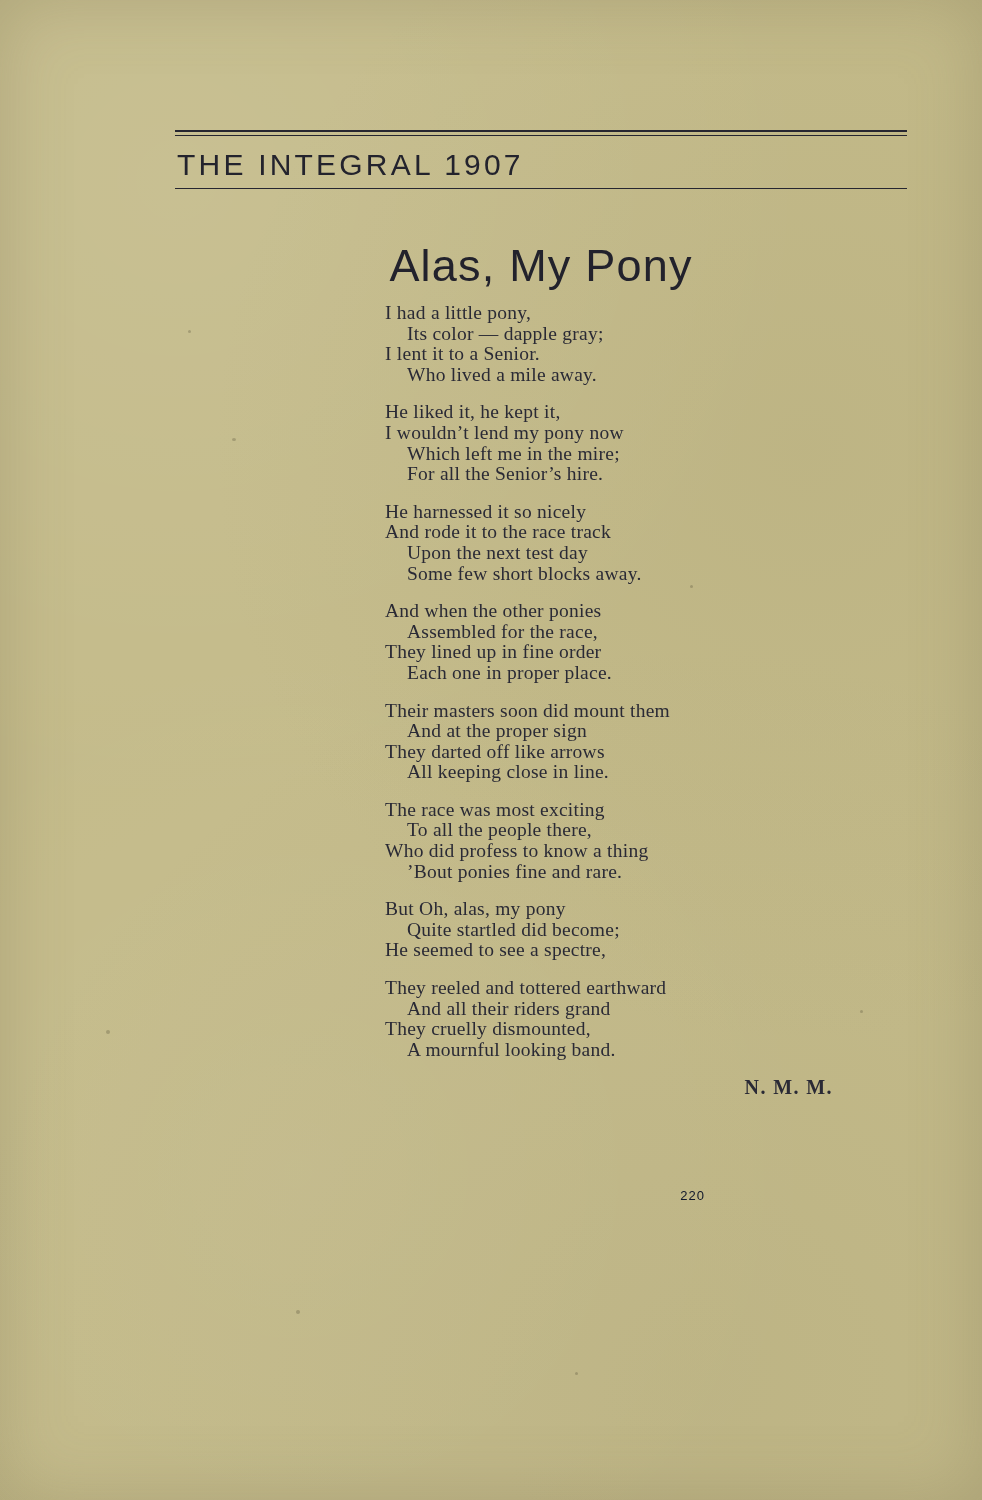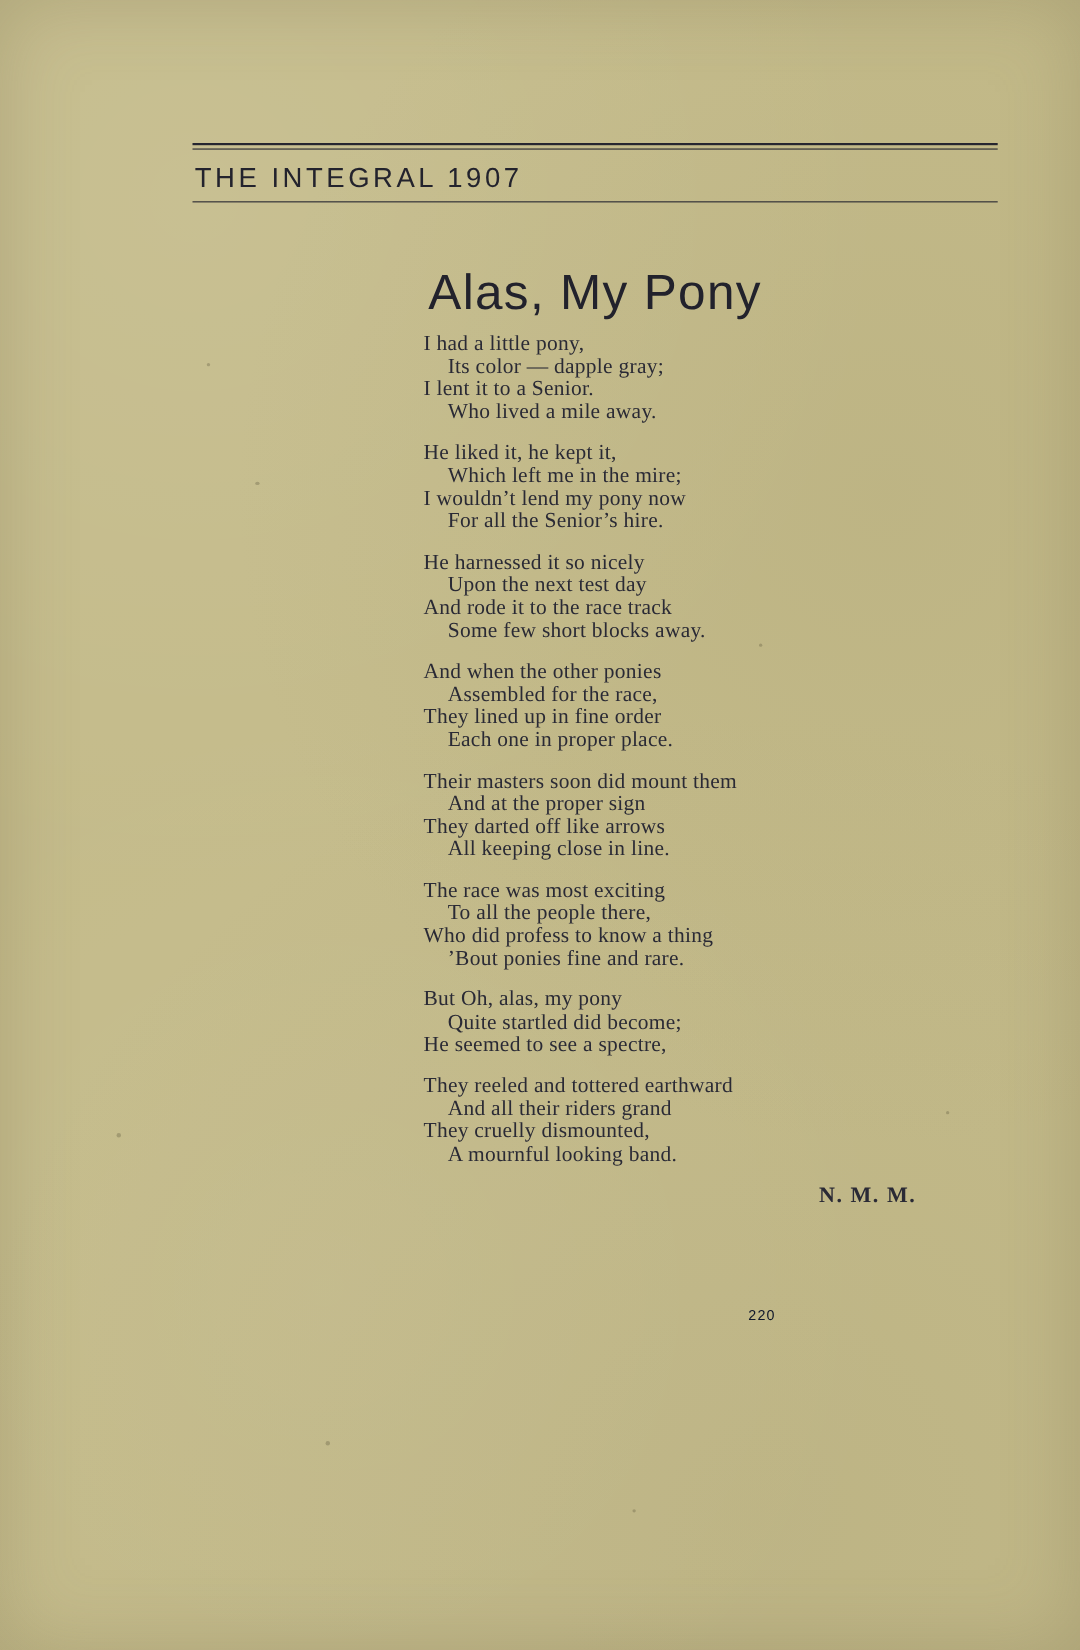--- a/index.html
+++ b/index.html
@@ -48,21 +48,21 @@
     width: 732px;
   }
   .rule-double {
     border-top: 2px solid #262630;
     border-bottom: 1px solid #262630;
     height: 3px;
     width: 100%;
   }
   .header-title {
     font-family: "Liberation Sans", sans-serif;
-    font-size: 25px;
+    font-size: 30px;
     letter-spacing: 3.2px;
     color: #23232d;
     margin-top: 12px;
     margin-bottom: 6px;
     padding-left: 2px;
     white-space: nowrap;
   }
   .rule-single {
     border-top: 1px solid #262630;
     width: 100%;
@@ -145,28 +145,28 @@
 
   <div class="poem-body">
       <div class="stanza">
         <div class="line">I had a little pony,</div>
         <div class="line indent">Its color — dapple gray;</div>
         <div class="line">I lent it to a Senior.</div>
         <div class="line indent">Who lived a mile away.</div>
       </div>
       <div class="stanza">
         <div class="line">He liked it, he kept it,</div>
+        <div class="line">I wouldn’t lend my pony now</div>
         <div class="line indent">Which left me in the mire;</div>
-        <div class="line">I wouldn’t lend my pony now</div>
         <div class="line indent">For all the Senior’s hire.</div>
       </div>
       <div class="stanza">
         <div class="line">He harnessed it so nicely</div>
+        <div class="line">And rode it to the race track</div>
         <div class="line indent">Upon the next test day</div>
-        <div class="line">And rode it to the race track</div>
         <div class="line indent">Some few short blocks away.</div>
       </div>
       <div class="stanza">
         <div class="line">And when the other ponies</div>
         <div class="line indent">Assembled for the race,</div>
         <div class="line">They lined up in fine order</div>
         <div class="line indent">Each one in proper place.</div>
       </div>
       <div class="stanza">
         <div class="line">Their masters soon did mount them</div>

